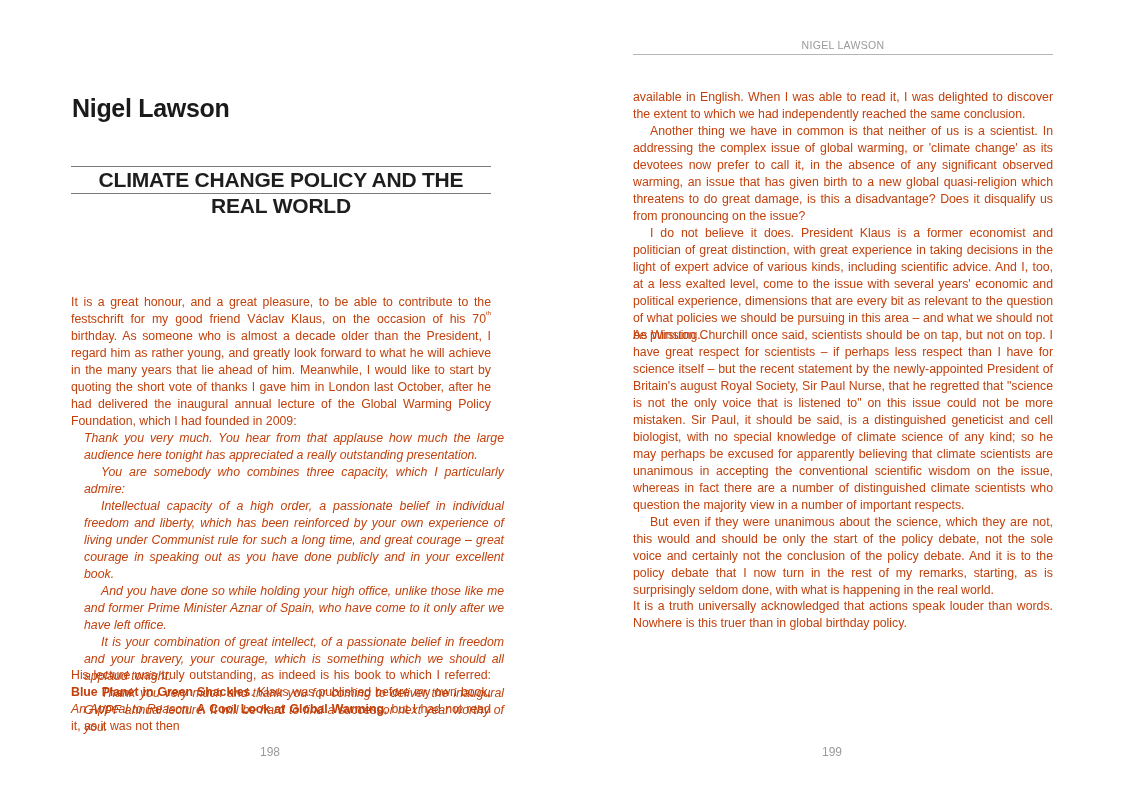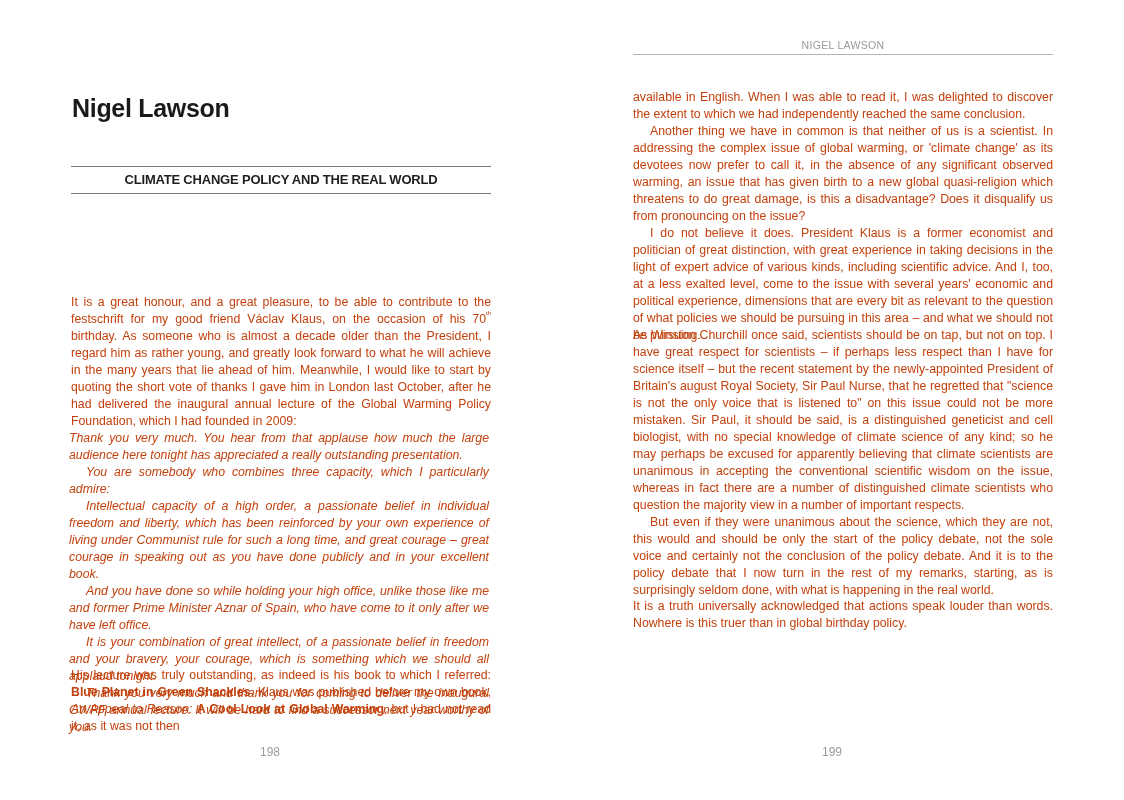--- a/index.html
+++ b/index.html
@@ -7,34 +7,34 @@
          font-family: "Liberation Sans", sans-serif; color: #2b2b2b; }
   .page { position: absolute; top: 0; height: 602px; }
   #page-left { left: 0; width: 562px; }
   #page-right { left: 562px; width: 562px; }
 
   .author { position: absolute; left: 72px; top: 94px; margin: 0;
             font-size: 25px; font-weight: bold; color: #1a1a1a; letter-spacing: -0.3px; }
   .chapter-title-wrap { position: absolute; left: 71px; top: 166px; width: 420px;
             border-top: 1px solid #7a7a7a; border-bottom: 1px solid #7a7a7a;
             height: 26px; }
-  .chapter-title { margin: 0; font-size: 13px; font-weight: bold; text-align: center;
+  .chapter-title { margin: 0; font-size: 21px; font-weight: bold; text-align: center;
             line-height: 26px; color: #1e1e1e; letter-spacing: -0.2px; }
 
   .body-block { position: absolute; width: 420px; font-size: 12.3px; line-height: 17px;
             text-align: justify; color: #c2410c; }
   .body-block p { margin: 0; }
   .body-block p.indent { text-indent: 17px; }
   .body-block.italic p { font-style: italic; }
   .bi { font-weight: bold; }
   .it { font-style: italic; }
   sup { font-size: 6px; vertical-align: top; line-height: 0; position: relative; top: 2px; }
 
   #left-b1 { left: 71px; top: 294px; }
-  #left-b2 { left: 69px; top: 430px; }
+  #left-b2 { left: 84px; top: 430px; }
   #left-b3 { left: 71px; top: 667px; }
 
   .running-head-wrap { position: absolute; left: 71px; top: 38px; width: 420px;
             border-bottom: 1px solid #b5b5b5; height: 16px; }
   .running-head { margin: 0; text-align: center; font-size: 10.5px; color: #9a9a9a;
             letter-spacing: 0.3px; line-height: 14px; }
 
   #right-b1 { left: 71px; top: 89px; }
   #right-b2 { left: 71px; top: 327px; }
   #right-b3 { left: 71px; top: 598px; }

